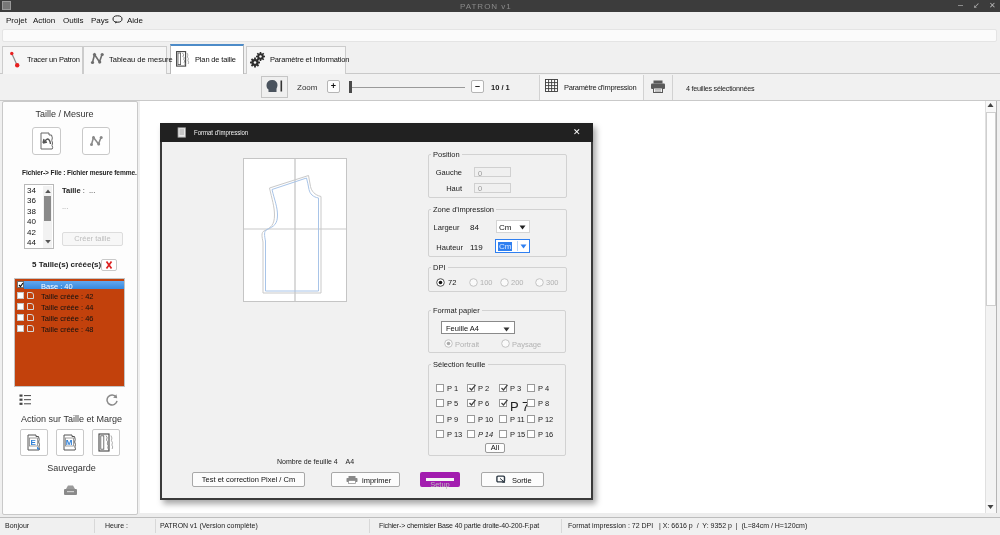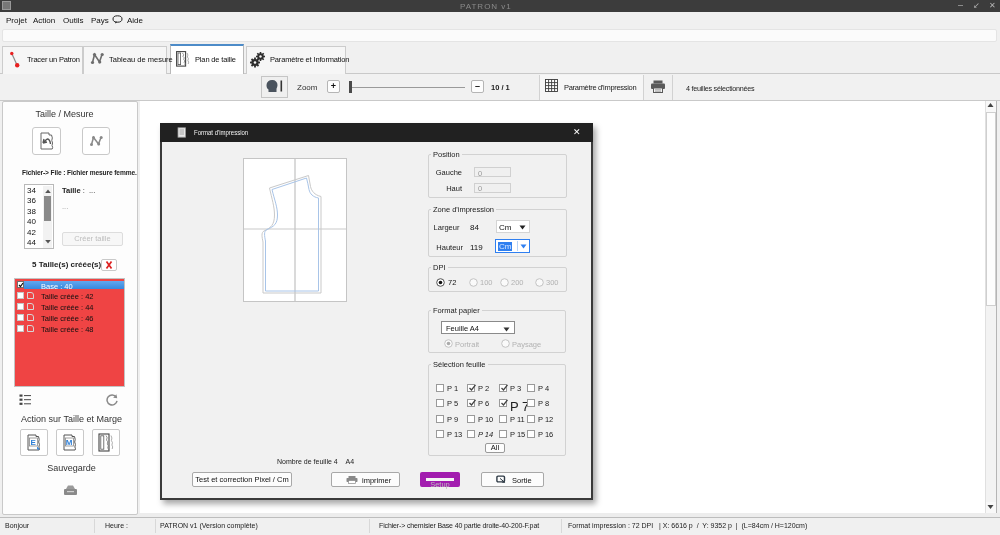--- a/index.html
+++ b/index.html
@@ -197,21 +197,21 @@
   <div class="abs" style="left:62px;top:202px;font-size:7.5px;color:#999;">...</div>
   <div class="abs" style="left:62px;top:232px;width:61px;height:14px;background:#f7f7f7;border:1px solid #ddd;border-radius:2px;text-align:center;font-size:7.5px;line-height:12px;color:#bdbdbd;">Créer taille</div>
 
   <div class="abs" style="left:32px;top:260px;font-size:8px;font-weight:bold;color:#222;">5 Taille(s) créée(s)</div>
   <div class="abs" style="left:101px;top:259px;width:16px;height:12px;background:#fff;border:1px solid #c9c9c9;border-radius:2px;">
     <svg width="14" height="10" viewBox="0 0 14 10" style="margin:0 auto;">
         <path d="M4.5 1.5 L9.5 8.5 M9.5 1.5 L4.5 8.5" stroke="#dd2222" stroke-width="1.7"></path>
       </svg>
   </div>
 
-  <div class="abs" style="left:14px;top:278px;width:111px;height:109px;background:#ef4444;border:1px solid #c3c3c3;">
+  <div class="abs" style="left:14px;top:278px;width:111px;height:109px;background:#c2410c;border:1px solid #c3c3c3;">
     <div style="position:absolute;left:9px;top:2px;width:100px;height:8px;background:linear-gradient(#62a7ee,#3788dd);"></div>
     <div style="position:absolute;left:2px;top:2px;width:7px;height:7px;background:#fff;border:1px solid #707070;">
         <svg width="6" height="6" viewBox="0 0 6 6">
           <path d="M1 3 L2.5 4.5 L5 1" stroke="#111" stroke-width="1.2" fill="none"></path>
         </svg>
       </div>
     <div style="position:absolute;left:26px;top:2.5px;font-size:7.5px;color:#fff;">Base : 40</div>
     <div style="position:absolute;left:2px;top:13px;width:7px;height:7px;background:#fff;border:1px solid #c6c6c6;"></div>
     <div style="position:absolute;left:12px;top:13px;width:7px;height:7px;border:1px solid #d5d5d5;border-radius:0 3px 0 0;"></div>
     <div style="position:absolute;left:26px;top:13px;font-size:7.5px;color:#111;">Taille créée : 42</div>
@@ -430,21 +430,21 @@
   <div class="abs" style="left:478px;top:429.5px;font-size:7.5px;color:#222;font-style:italic;">P 14</div>
   <div class="abs" style="left:499px;top:429.5px;width:8px;height:8px;background:#fff;border:1px solid #9a9a9a;"></div>
   <div class="abs" style="left:510px;top:429.5px;font-size:7.5px;color:#222;">P 15</div>
   <div class="abs" style="left:527px;top:429.5px;width:8px;height:8px;background:#fff;border:1px solid #9a9a9a;"></div>
   <div class="abs" style="left:538px;top:429.5px;font-size:7.5px;color:#222;">P 16</div>
 
   <div class="abs" style="left:485px;top:442.5px;width:20px;height:10px;background:#fdfdfd;border:1px solid #9a9a9a;border-radius:2px;text-align:center;font-size:7.5px;line-height:8.5px;color:#111;">All</div>
 
   <div class="abs" style="left:277px;top:458px;font-size:7px;color:#222;">Nombre de feuille 4&nbsp;&nbsp;&nbsp;&nbsp;A4</div>
 
-  <div class="abs" style="left:192px;top:472px;width:100px;height:15px;background:#fcfcfc;border:1px solid #a8a8a8;border-radius:2px;text-align:center;font-size:7.5px;line-height:13px;color:#111;">Test et correction Pixel / Cm</div>
+  <div class="abs" style="left:192px;top:472px;width:113px;height:15px;background:#fcfcfc;border:1px solid #a8a8a8;border-radius:2px;text-align:center;font-size:7.5px;line-height:13px;color:#111;">Test et correction Pixel / Cm</div>
   <div class="abs" style="left:331px;top:472px;width:69px;height:15px;background:#fcfcfc;border:1px solid #a8a8a8;border-radius:2px;"></div>
   <div class="abs" style="left:346px;top:476px;width:12px;height:8px;">
     <svg width="12" height="8" viewBox="0 0 12 8">
         <rect x="2.5" y="0" width="7" height="2" fill="#888"></rect>
         <rect x="0.5" y="2" width="11" height="4" rx="0.8" fill="#888"></rect>
         <rect x="2.5" y="4.5" width="7" height="3" fill="#fff" stroke="#888" stroke-width="0.7"></rect>
       </svg>
   </div>
   <div class="abs" style="left:362px;top:476px;font-size:7.5px;color:#111;">imprimer</div>
   <div class="abs" style="left:420px;top:472px;width:40px;height:15px;background:#f5f5f5;border:6px solid #a21caf;border-radius:2px;text-align:center;font-size:7.5px;line-height:13px;color:#bdbdbd;">Setup</div>

